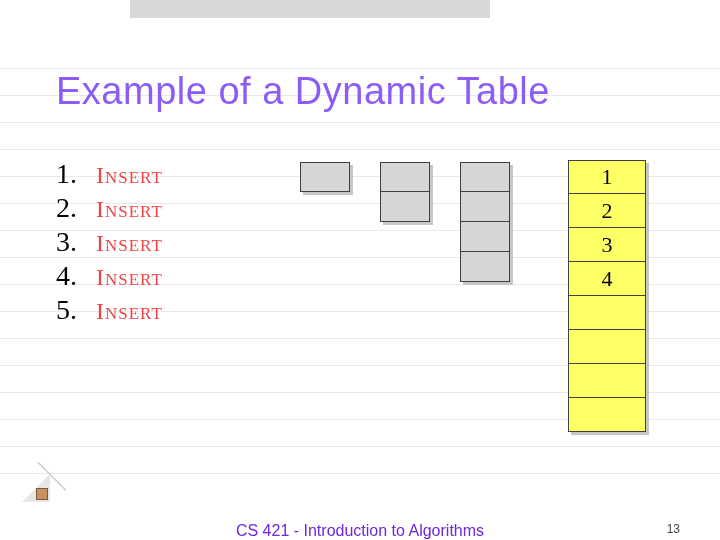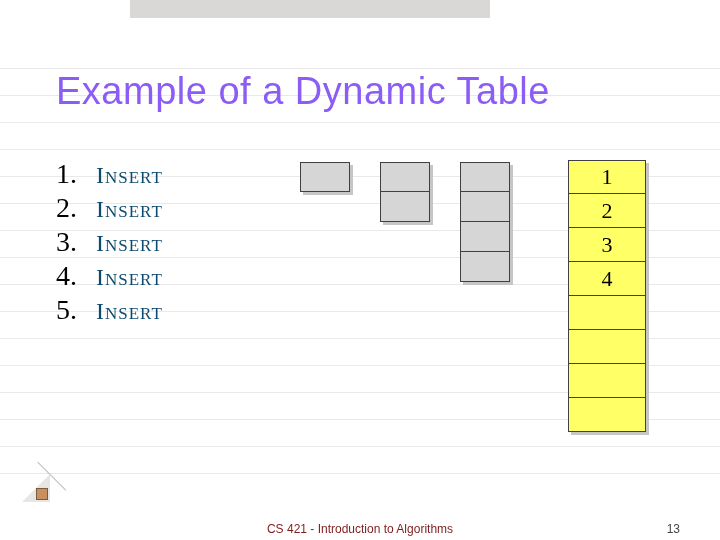--- a/index.html
+++ b/index.html
@@ -66,21 +66,21 @@
     font-family: "Times New Roman", Times, serif;
     font-size: 28px;
     color: #000;
     width: 40px;
     text-align: left;
   }
   .op {
     font-family: "Times New Roman", Times, serif;
     font-variant: small-caps;
     font-size: 24px;
-    color: #0c4a6e;
+    color: #ef4444;
     letter-spacing: 1px;
   }
 
   
   .tables {
     position: absolute;
     top: 158px;
     left: 300px;
     z-index: 2;
   }
@@ -163,22 +163,22 @@
   .footer {
     position: absolute;
     bottom: 18px;
     left: 0; right: 0;
     z-index: 2;
   }
   .course {
     position: absolute;
     left: 50%;
     transform: translateX(-50%);
-    font-size: 12px;
-    color: #7f1d1d;
+    font-size: 16px;
+    color: #6d28d9;
   }
   .pagenum {
     position: absolute;
     right: 40px;
     font-size: 12px;
     color: #444;
   }
 </style>
 </head>
 <body>

